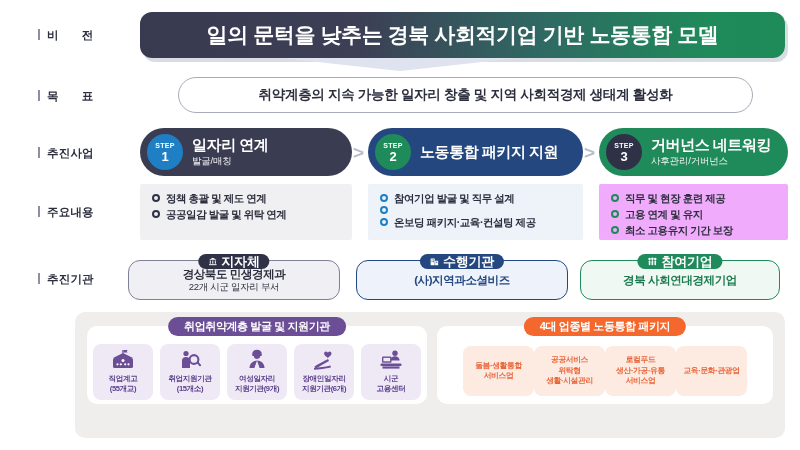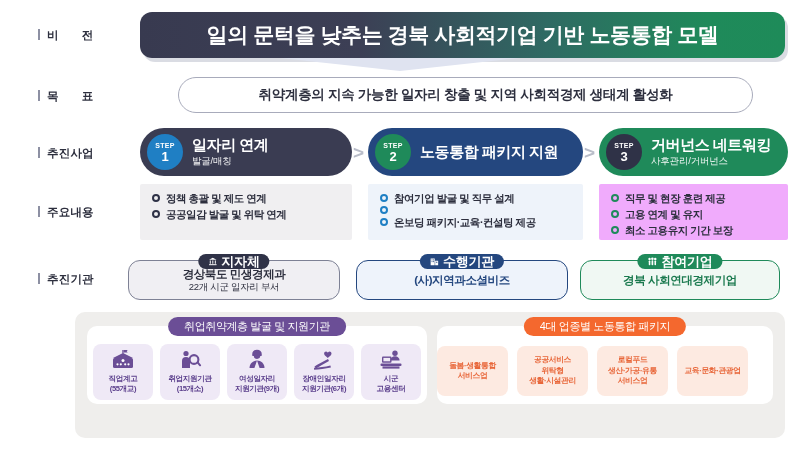--- a/index.html
+++ b/index.html
@@ -164,21 +164,21 @@
   .subpanel {
     position: absolute; top: 14px; height: 78px;
     background: #ffffff; border-radius: 10px;
   }
   .subpanel.left  { left: 12px;  width: 340px; }
   .subpanel.right { left: 362px; width: 336px; }
   .pill {
     position: absolute; top: -9px; left: 50%; transform: translateX(-50%);
     height: 19px; padding: 4px 16px;
     border-radius: 10px;
-    color: #ffffff; font-size: 11px; font-weight: normal;
+    color: #ffffff; font-size: 11px; font-weight: bold;
     display: flex; align-items: center; letter-spacing: -.4px;
     white-space: nowrap;
   }
   .subpanel.left  .pill { background: #6b4e96; }
   .subpanel.right .pill { background: #f4682e; }
 
   .tiles { position: absolute; left: 0; top: 18px; width: 100%; display: flex; justify-content: center; gap: 7px; }
   .tile {
     width: 60px; height: 56px;
     border-radius: 8px;
@@ -187,21 +187,21 @@
     padding-top: 4px;
   }
   .subpanel.left .tile { background: #efe9f6; }
   .tile .ic { height: 24px; display: flex; align-items: center; justify-content: center; }
   .tile .lbl {
     margin-top: 2px;
     font-size: 7.6px; font-weight: bold; color: #5b3f8c;
     line-height: 9.5px; text-align: center; letter-spacing: -.4px;
   }
 
-  .otiles { position: absolute; left: 0; top: 20px; width: 100%; display: flex; gap: 9px; }
+  .otiles { position: absolute; left: 0; top: 20px; width: 100%; display: flex; justify-content: center; }
   .otile {
     width: 71px; height: 50px;
     background: #fdeae1; border-radius: 8px;
     display: flex; align-items: center; justify-content: center;
   }
   .otile .lbl {
     font-size: 7.8px; font-weight: bold; color: #e8673a;
     line-height: 10.5px; text-align: center; letter-spacing: -.4px;
   }
 

